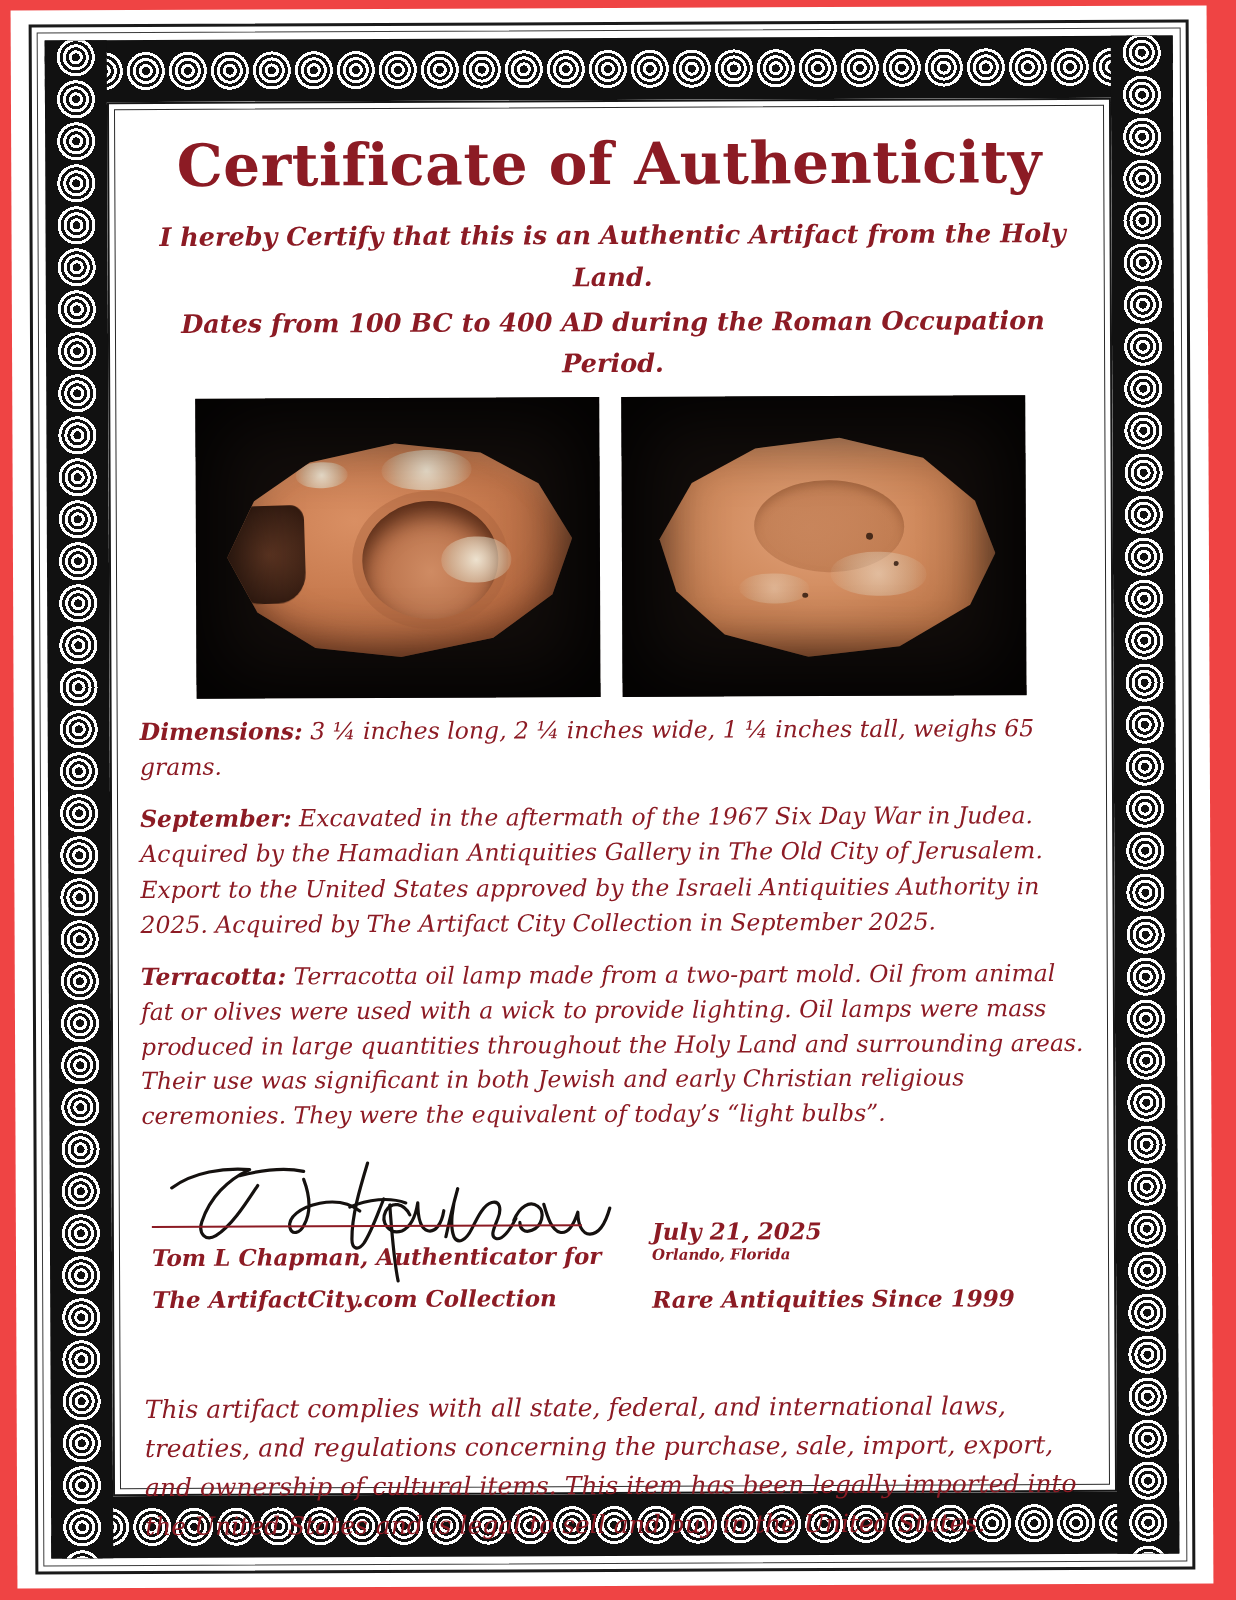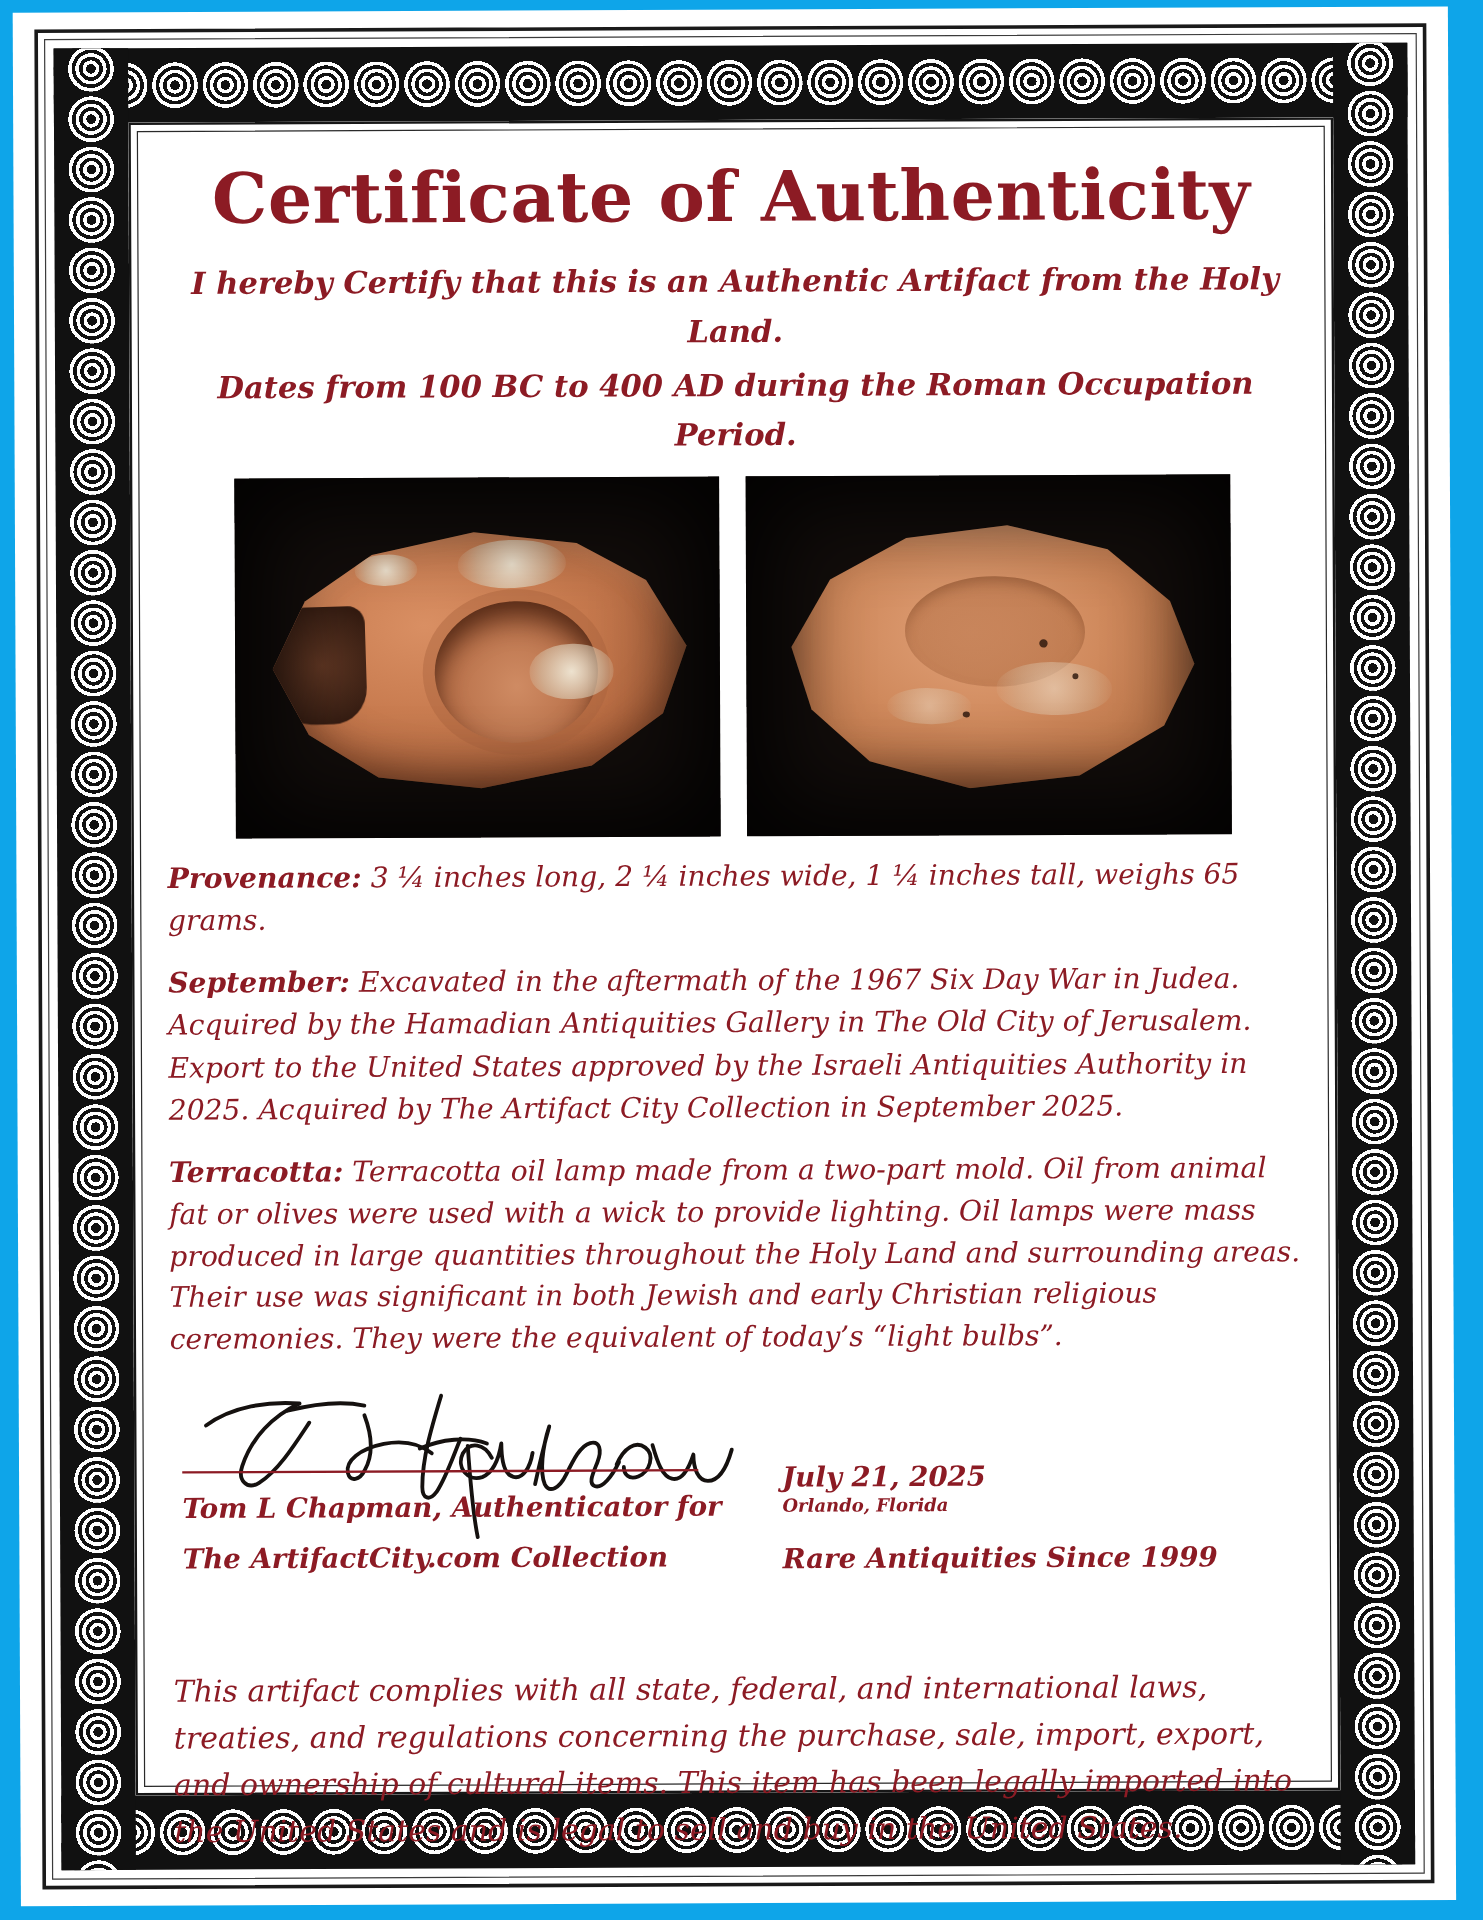--- a/index.html
+++ b/index.html
@@ -12,21 +12,21 @@
     height: 1600px;
     position: relative;
     font-family: "Liberation Serif", serif;
     overflow: hidden;
   }
 
   
   #page {
     position: absolute;
     inset: 0;
-    background: #0ea5e9;
+    background: #ef4444;
     padding-left: 35px;
   }
 
   
   #sheet {
     position: absolute;
     left: 14px;
     top: 8px;
     width: 1196px;
     height: 1578px;
@@ -482,21 +482,21 @@
               <div class="crust" style="left:26%;top:62%;width:70px;height:30px;opacity:.45;"></div>
               <div class="speck" style="left:62%;top:44%;width:7px;height:7px;"></div>
               <div class="speck" style="left:70%;top:56%;width:5px;height:5px;"></div>
               <div class="speck" style="left:44%;top:70%;width:6px;height:5px;"></div>
             </div>
             <div class="vig"></div>
           </div>
         </div>
 
         <div class="field">
-          <b>Provenance:</b><span> 3 ¼ inches long, 2 ¼ inches wide, 1 ¼ inches tall, weighs 65 grams.</span>
+          <b>Dimensions:</b><span> 3 ¼ inches long, 2 ¼ inches wide, 1 ¼ inches tall, weighs 65 grams.</span>
         </div>
 
         <div class="field">
           <b>September:</b><span> Excavated in the aftermath of the 1967 Six Day War in Judea. Acquired by the Hamadian Antiquities Gallery in The Old City of Jerusalem. Export to the United States approved by the Israeli Antiquities Authority in 2025. Acquired by The Artifact City Collection in September 2025.</span>
         </div>
 
         <div class="field desc">
           <b>Terracotta:</b><span> Terracotta oil lamp made from a two-part mold. Oil from animal fat or olives were used with a wick to provide lighting. Oil lamps were mass produced in large quantities throughout the Holy Land and surrounding areas. Their use was significant in both Jewish and early Christian religious ceremonies. They were the equivalent of today’s “light bulbs”.</span>
         </div>
 

